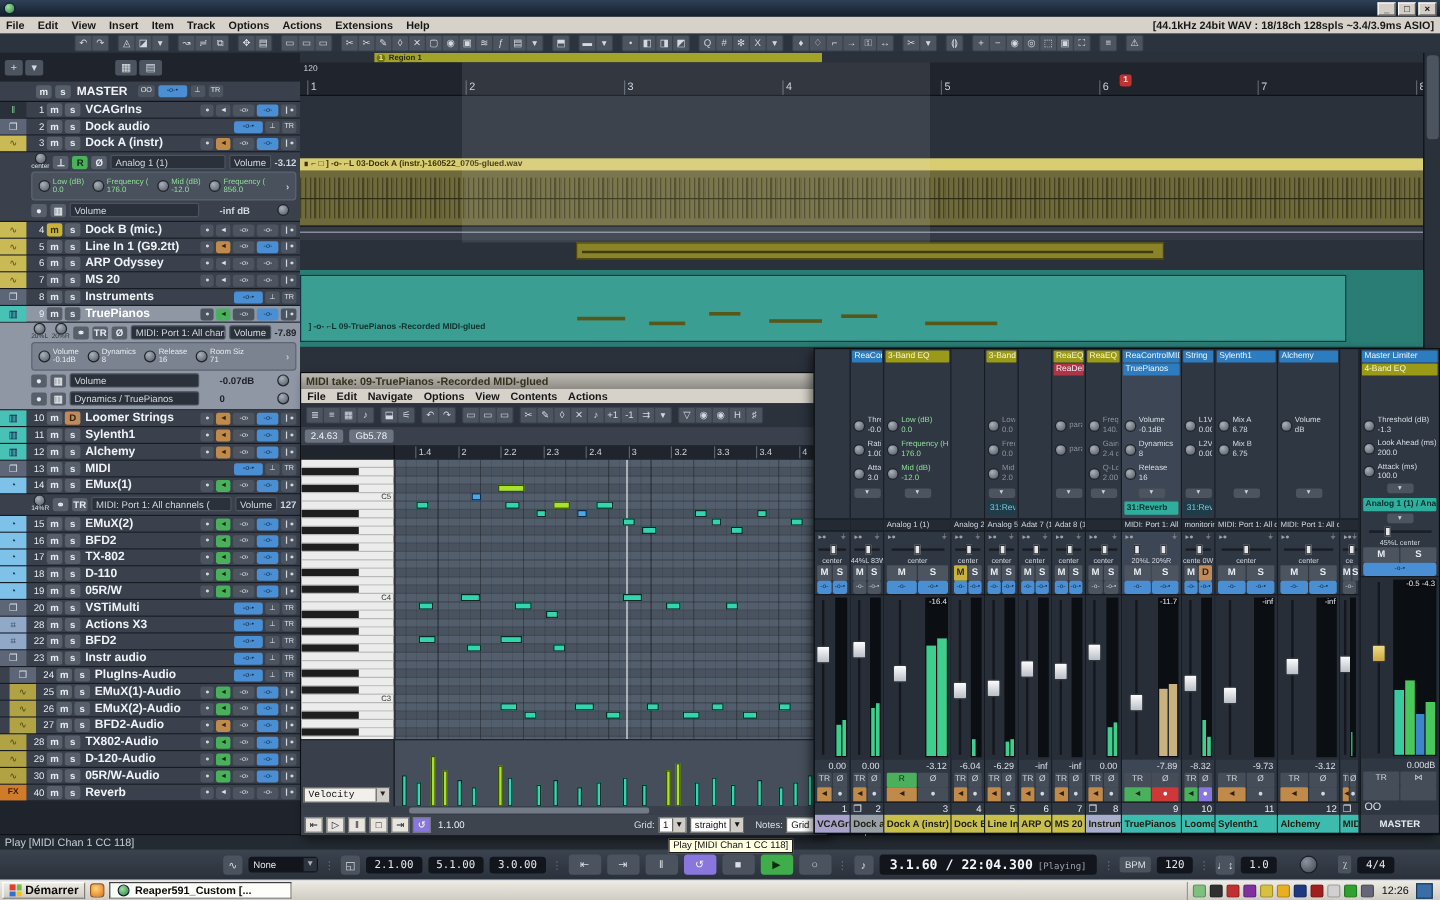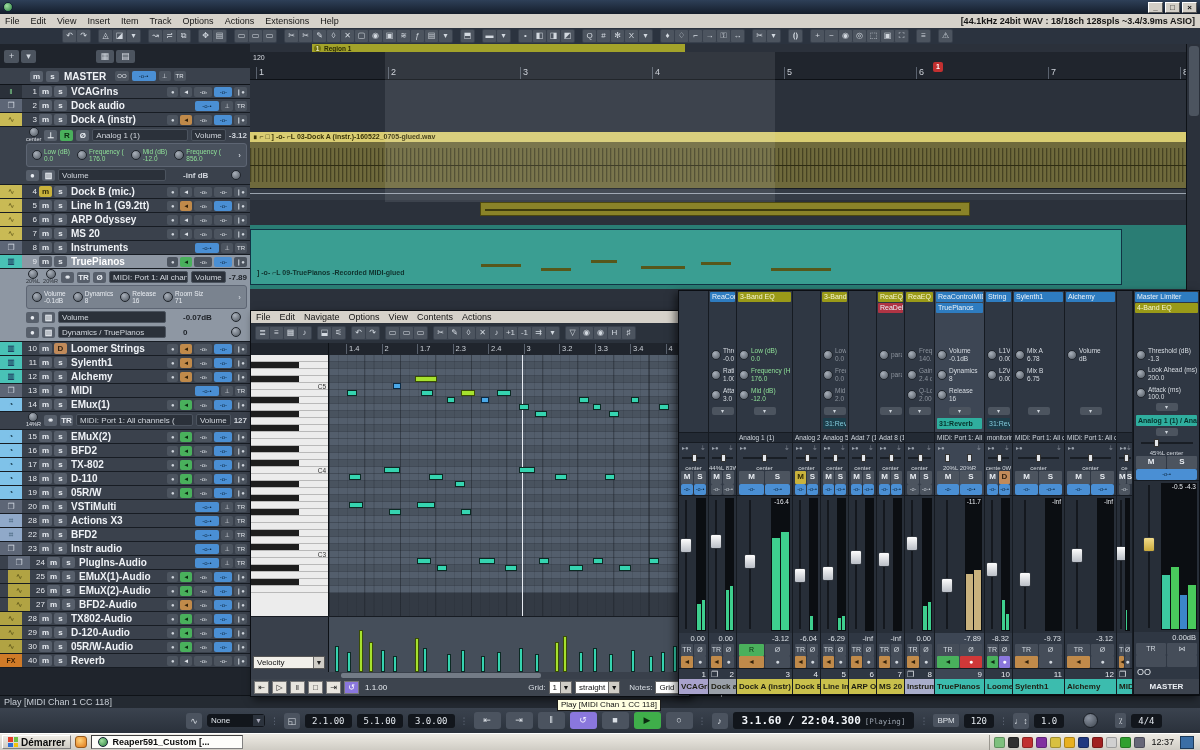--- a/index.html
+++ b/index.html
@@ -5,21 +5,21 @@
   html,body{margin:0;padding:0;background:#000;}
   *{box-sizing:border-box;}
   .screen{position:relative;width:1200px;height:750px;background:#262c35;font-family:"Liberation Sans",sans-serif;overflow:hidden;color:#d8dce2;}
   
   #titlebar{position:absolute;top:0;left:0;right:0;height:14px;background:linear-gradient(#2e4058,#141d2a);display:flex;align-items:center;gap:4px;padding:0 3px;}
   .app-ico{width:10px;height:10px;border-radius:50%;background:radial-gradient(circle at 35% 35%,#9fe0a0,#2c8040);border:1px solid #123;}
   .tb-title{font-size:9px;font-weight:bold;color:#e9eef6;white-space:nowrap;}
   .win-btns{margin-left:auto;display:flex;gap:2px;}
   .win-btn{width:15px;height:11px;background:#d2cec6;border:1px solid #fff;border-right-color:#555;border-bottom-color:#555;font-size:8px;line-height:9px;text-align:center;color:#111;font-weight:bold;}
   #menubar{position:absolute;top:14px;left:0;right:0;height:14px;background:#d6d2ca;display:flex;align-items:center;gap:11px;padding:0 5px;}
-  .menu-item{font-size:9px;color:#161616;}
+  .menu-item{font-size:9px;color:#161616;font-weight:bold;}
   .audio-status{margin-left:auto;font-size:9px;color:#161616;font-weight:bold;}
   #toolbar{position:absolute;top:28px;left:0;right:0;height:16px;background:#2b333f;display:flex;align-items:center;gap:7px;padding:0 4px 0 62px;overflow:hidden;}
   .tb-group{display:flex;gap:1px;background:#39414d;padding:1px;border-radius:2px;flex:none;}
   .tb-btn{min-width:13px;height:12px;background:#4c545f;color:#d3d9e0;font-size:8px;line-height:12px;text-align:center;border-radius:1px;padding:0 1px;}
   
   #trackpanel{position:absolute;top:44px;left:0;width:250px;height:651px;background:#1f242c;display:flex;flex-direction:column;overflow:hidden;}
   .tp-tools{height:24px;display:flex;align-items:center;gap:2px;padding:0 4px;flex:none;}
   .btn-sm{background:#4c545f;border-radius:2px;color:#d3d9e0;font-size:9px;padding:1px 5px;line-height:11px;}
   .tp-spacer{width:56px;}
   .master-row{height:17px;background:#3a414c;border-bottom:1px solid #10141a;display:flex;align-items:center;gap:3px;padding:0 4px 0 30px;flex:none;}
@@ -138,21 +138,21 @@
   .gridlines{position:absolute;inset:0;background:
      repeating-linear-gradient(90deg, rgba(20,24,30,.35) 0 1px, transparent 1px 35.5px),
      repeating-linear-gradient(90deg, rgba(20,24,30,.12) 0 1px, transparent 1px 8.9px);}
   .editcursor{position:absolute;top:0;bottom:0;left:193px;width:1px;background:#e8ecf2;}
   .note{position:absolute;height:6px;border:1px solid #0c2a24;}
   .note.t{background:#35d4b0;}
   .note.g{background:#a6e22e;border-color:#3a4d06;}
   .note.b{background:#4aa8e8;border-color:#0c2a44;}
   .mw-vel{height:56px;display:flex;flex:none;border-top:1px solid #171c23;}
   .vel-ctl{width:78px;flex:none;background:#39404b;position:relative;border-right:1px solid #0d1116;}
-  .vel-dd{position:absolute;bottom:3px;left:2px;right:3px;height:13px;background:#f2f0ea;color:#111;font-size:8px;display:flex;align-items:center;justify-content:space-between;border:1px solid #555;padding-left:3px;}
+  .vel-dd{position:absolute;bottom:3px;left:2px;right:3px;height:13px;background:#f2f0ea;color:#111;font-size:8px;display:flex;align-items:center;justify-content:space-between;border:1px solid #555;padding-left:3px;font-family:Liberation Mono, monospace;}
   .vel-dd .arr{background:#d0cdc6;border-left:1px solid #666;width:11px;height:100%;text-align:center;font-size:7px;line-height:11px;color:#222;}
   .vel-lane{flex:1;position:relative;background:#454e5a;overflow:hidden;}
   .vbar{position:absolute;bottom:0;width:4px;border:1px solid #0c2a24;}
   .vbar.t{background:#35d4b0;}
   .vbar.g{background:#a6e22e;border-color:#3a4d06;}
   .mw-hscroll{height:7px;background:#39404b;flex:none;position:relative;}
   .mw-hscroll .hthumb{position:absolute;left:90px;width:200px;top:1px;height:5px;background:#737b86;border-radius:2px;}
   .mw-bottom{height:17px;background:#3d444e;display:flex;align-items:center;gap:3px;padding:0 3px;font-size:8px;flex:none;}
   .mbtn{width:15px;height:13px;background:#e8e5de;border:1px solid #777;color:#222;font-size:8px;line-height:12px;text-align:center;flex:none;}
   .mbtn.loop-on{background:#8a77dd;color:#fff;}
@@ -947,20 +947,23 @@
           </div>
         </div>
       </div>
   </div>
 
   <div id="statusbar">
     <span>Play [MIDI Chan 1 CC 118]</span>
   </div>
 
   <div id="midiwin">
+    <div class="mw-title">
+      <span>MIDI take: 09-TruePianos -Recorded MIDI-glued</span>
+    </div>
     <div class="mw-menu" id="mw-menu">
         <div class="menu-item">File</div>
         <div class="menu-item">Edit</div>
         <div class="menu-item">Navigate</div>
         <div class="menu-item">Options</div>
         <div class="menu-item">View</div>
         <div class="menu-item">Contents</div>
         <div class="menu-item">Actions</div>
       </div>
     <div class="mw-toolbar" id="mw-toolbar">
@@ -995,26 +998,30 @@
           <div class="tb-btn">▾</div>
         </div>
         <div class="tb-group">
           <div class="tb-btn">▽</div>
           <div class="tb-btn">◉</div>
           <div class="tb-btn">◉</div>
           <div class="tb-btn">H</div>
           <div class="tb-btn">♯</div>
         </div>
       </div>
+    <div class="mw-readouts">
+      <span class="ro">2.4.63</span>
+      <span class="ro">Gb5.78</span>
+    </div>
     <div class="mw-ruler">
       <div class="spc"></div>
         <div class="rl" id="mw-ruler-labels">
           <div class="mtick" style="left: 17px;">1.4</div>
           <div class="mtick" style="left: 52.5px;">2</div>
-          <div class="mtick" style="left: 88px;">1.7</div>
+          <div class="mtick" style="left: 88px;">2.2</div>
           <div class="mtick" style="left: 123.5px;">2.3</div>
           <div class="mtick" style="left: 159px;">2.4</div>
           <div class="mtick" style="left: 194.5px;">3</div>
           <div class="mtick" style="left: 230px;">3.2</div>
           <div class="mtick" style="left: 265.5px;">3.3</div>
           <div class="mtick" style="left: 301px;">3.4</div>
           <div class="mtick" style="left: 336.5px;">4</div>
         </div>
     </div>
     <div class="mw-main">
@@ -2125,21 +2132,21 @@
           <i style="background:#f4c30d"></i>
         </span>
       <span>Démarrer</span>
     </span>
     <span class="ql"></span>
     <span class="task">
       <span class="app-ico"></span>
       <span>Reaper591_Custom [...</span>
     </span>
     <span class="tray" id="tray">
-      <span class="clock" style="order:98">12:37</span>
+      <span class="clock" style="order:98">12:26</span>
       <span class="showdesk" style="order:99"></span>
     <div class="tico" style="background: rgb(126, 192, 126); order: 0;"></div>
         <div class="tico" style="background: rgb(48, 48, 48); order: 1;"></div>
         <div class="tico" style="background: rgb(192, 48, 48); order: 2;"></div>
         <div class="tico" style="background: rgb(128, 48, 160); order: 3;"></div>
         <div class="tico" style="background: rgb(216, 192, 64); order: 4;"></div>
         <div class="tico" style="background: rgb(232, 176, 32); order: 5;"></div>
         <div class="tico" style="background: rgb(32, 56, 128); order: 6;"></div>
         <div class="tico" style="background: rgb(160, 32, 32); order: 7;"></div>
         <div class="tico" style="background: rgb(208, 208, 208); order: 8;"></div>

